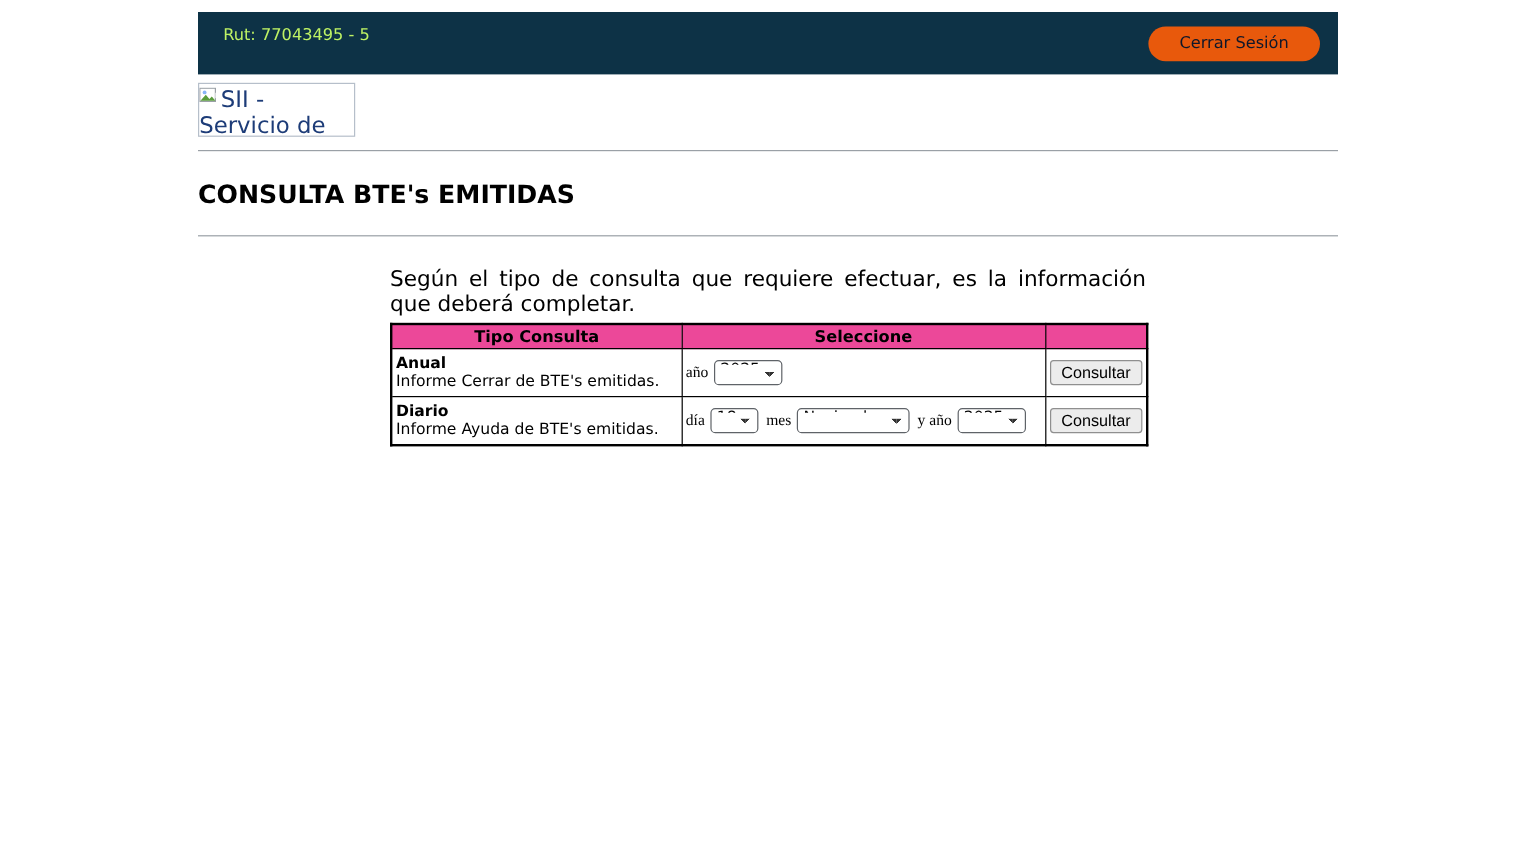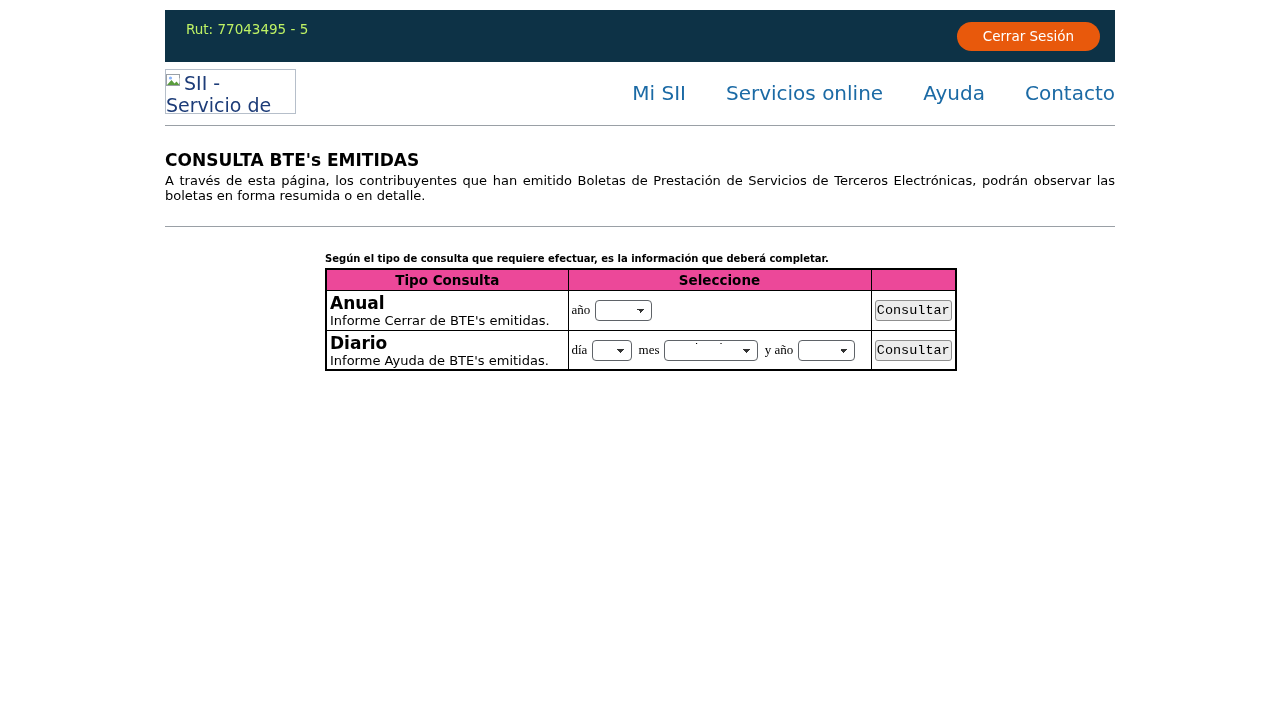--- a/index.html
+++ b/index.html
@@ -13,21 +13,21 @@
 
   
   .topbar {
     background: #0d3246; height: 52px;
     display: flex; justify-content: space-between;
     padding: 0 15px 0 21px;
   }
   .rut { color: #bef264; font-size: 13.5px; margin-top: 11px; line-height: 1.3; }
   .logout-btn {
     align-self: center;
-    background: #e8590c; color: #ffffff; border: none; cursor: pointer;
+    background: #e8590c; color: #0f172a; border: none; cursor: pointer;
     border-radius: 15px; height: 29px; padding: 0 26px;
     font-size: 13.5px; font-family: inherit;
   }
 
   
   .header-row { display: flex; justify-content: space-between; align-items: flex-start; margin-top: 7px; }
   .logo-box {
     display: block; width: 131px; height: 45px;
     border: 1px solid #b6bfca; overflow: hidden;
     color: #1d3c78; font-size: 19px; line-height: 22px;
@@ -37,52 +37,52 @@
   .main-nav { display: flex; gap: 40px; margin-top: 12px; }
   .main-nav a {
     color: #1b6aa5; text-decoration: none; font-size: 20px; cursor: pointer;
   }
   hr.rule {
     border: none; border-top: 1px solid #9aa0a6;
     margin: 11px 0 0;
   }
 
   
-  h1.page-title { font-size: 17px; margin: 24px 0 3px; font-weight: bold; }
+  h1.page-title { font-size: 21px; margin: 24px 0 3px; font-weight: bold; }
   p.desc {
     font-size: 13px; line-height: 1.18; text-align: justify; margin: 0;
   }
   hr.rule2 { border: none; border-top: 1px solid #9aa0a6; margin: 22px 0 0; }
 
   
   .consulta-block { width: 630px; margin: 26px auto 0; }
   p.instruction {
-    font-size: 10px; font-weight: bold; line-height: 1.16;
+    font-size: 18px; font-weight: normal; line-height: 1.16;
     text-align: justify; margin: 0 0 4px;
   }
   table.consulta {
     border-collapse: collapse; width: 630px; table-layout: fixed;
     border: 2px solid #000;
   }
   table.consulta th {
     border: 1px solid #000; background: #ec4899;
     font-size: 13.5px; font-weight: bold; height: 21px; padding: 1px;
     text-align: center;
   }
   table.consulta td {
     border: 1px solid #000; font-size: 13px; padding: 1px 3px;
     height: 40px; vertical-align: middle;
   }
-  td.tipo .row-title { font-weight: bold; font-size: 17px; display: block; }
+  td.tipo .row-title { font-weight: bold; font-size: 13px; display: block; }
   td.tipo .row-desc { font-size: 13px; }
   td.sel label { margin-right: 3px; font-family: Liberation Serif, serif; }
   td.action { vertical-align: bottom; padding: 2px 3px; text-align: center; }
   .consultar-btn {
     width: 100%; height: 21px; cursor: pointer;
-    font-size: 13.5px; font-family: Liberation Mono, monospace; color: #000;
+    font-size: 13.5px; font-family: Liberation Sans, sans-serif; color: #000;
     background: #ececec; border: 1px solid #8f8f8f; border-radius: 3px;
     padding: 0;
   }
   select.ctl {
     -webkit-appearance: none; appearance: none;
     font-size: 13px; font-family: inherit; height: 21px;
     border: 1px solid #5f6368; border-radius: 4px; background-color: #fff;
     padding: 0 17px 16px 4px; margin: 0 2px; vertical-align: middle; cursor: pointer;
     background-image:
       linear-gradient(45deg, transparent 50%, #333 50%),
@@ -104,32 +104,25 @@
 
   <div class="header-row">
     <a class="logo-box">
       <svg width="16" height="16" viewBox="0 0 16 16">
         <rect x="0.5" y="0.5" width="13" height="11" fill="#ffffff" stroke="#9aa0a6"></rect>
         <circle cx="4.5" cy="4" r="1.6" fill="#8ab4f8"></circle>
         <path d="M1 11 L5.5 6 L8.5 9.5 L10.5 7.5 L13.5 11 Z" fill="#5a9c3c"></path>
         <path d="M13.5 4 L16 6.5 L13.5 9 Z" fill="#ffffff"></path>
       </svg><span>SII - Servicio de</span>
     </a>
-    <nav class="main-nav">
-      <a>Mi SII</a>
-      <a>Servicios online</a>
-      <a>Ayuda</a>
-      <a>Contacto</a>
-    </nav>
   </div>
 
   <hr class="rule">
 
   <h1 class="page-title">CONSULTA BTE's EMITIDAS</h1>
-  <p class="desc">A través de esta página, los contribuyentes que han emitido Boletas de Prestación de Servicios de Terceros Electrónicas, podrán observar las boletas en forma resumida o en detalle.</p>
 
   <hr class="rule2">
 
   <div class="consulta-block">
     <p class="instruction">Según el tipo de consulta que requiere efectuar, es la información que deberá completar.</p>
 
     <table class="consulta">
       <colgroup>
           <col style="width:242px">
           <col style="width:303px">

